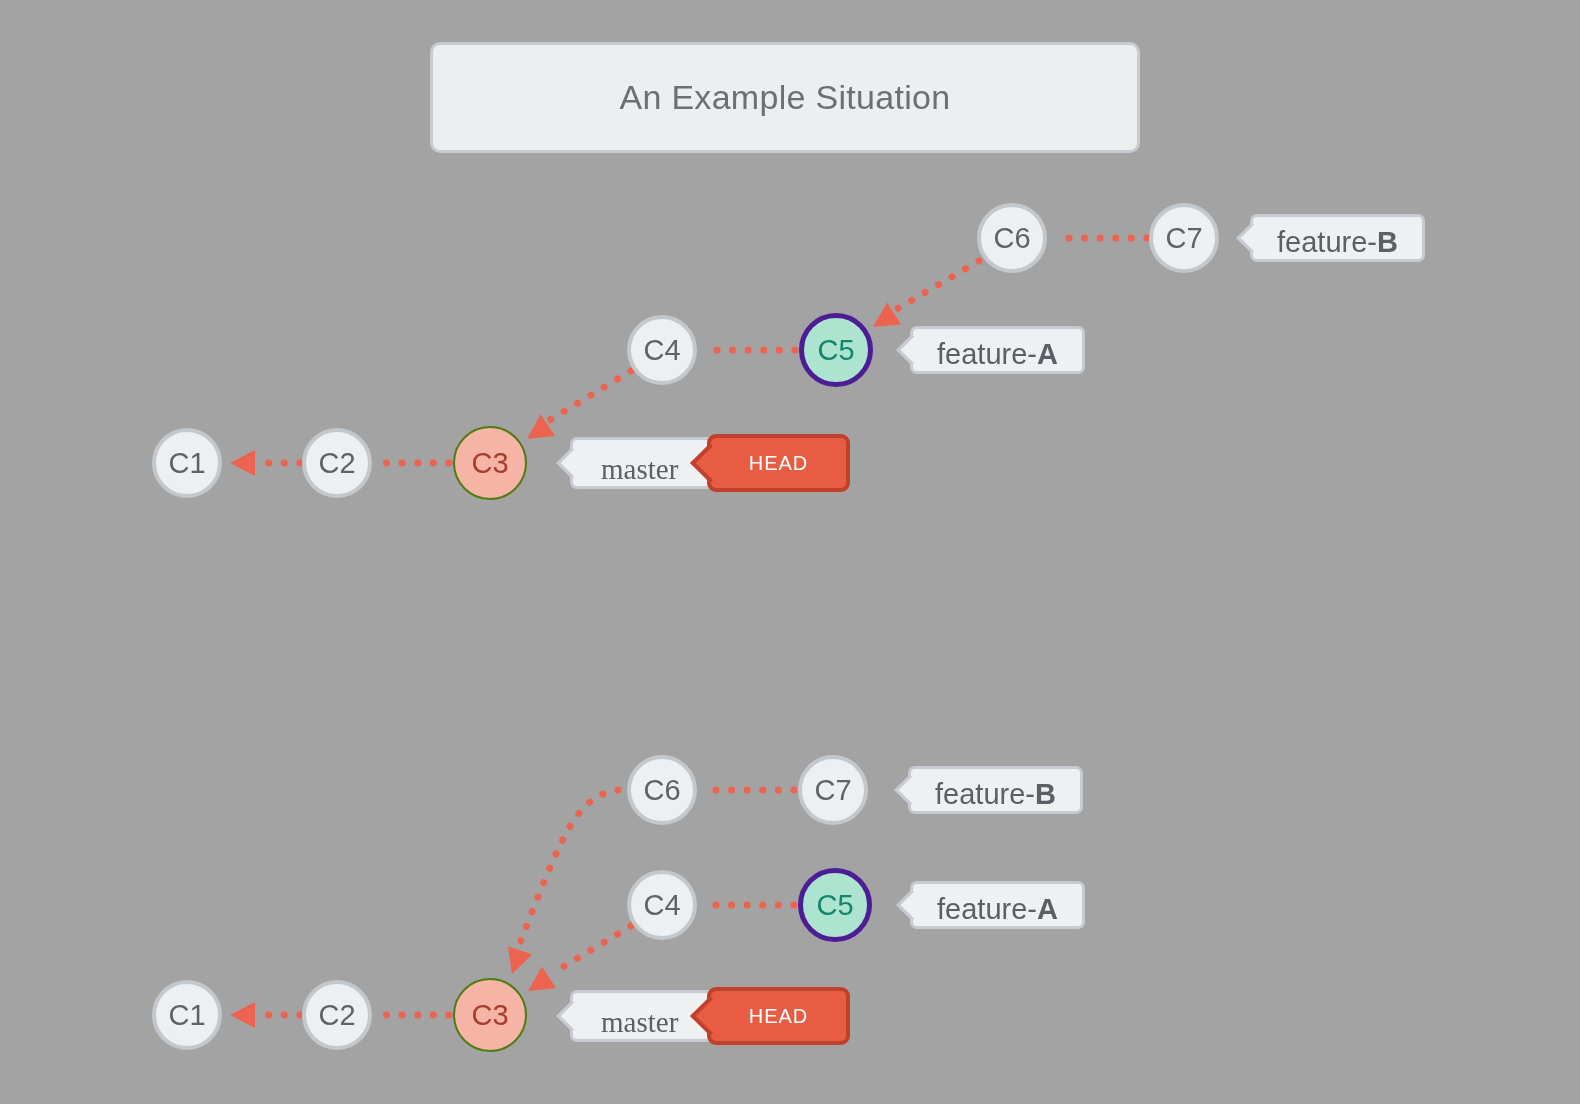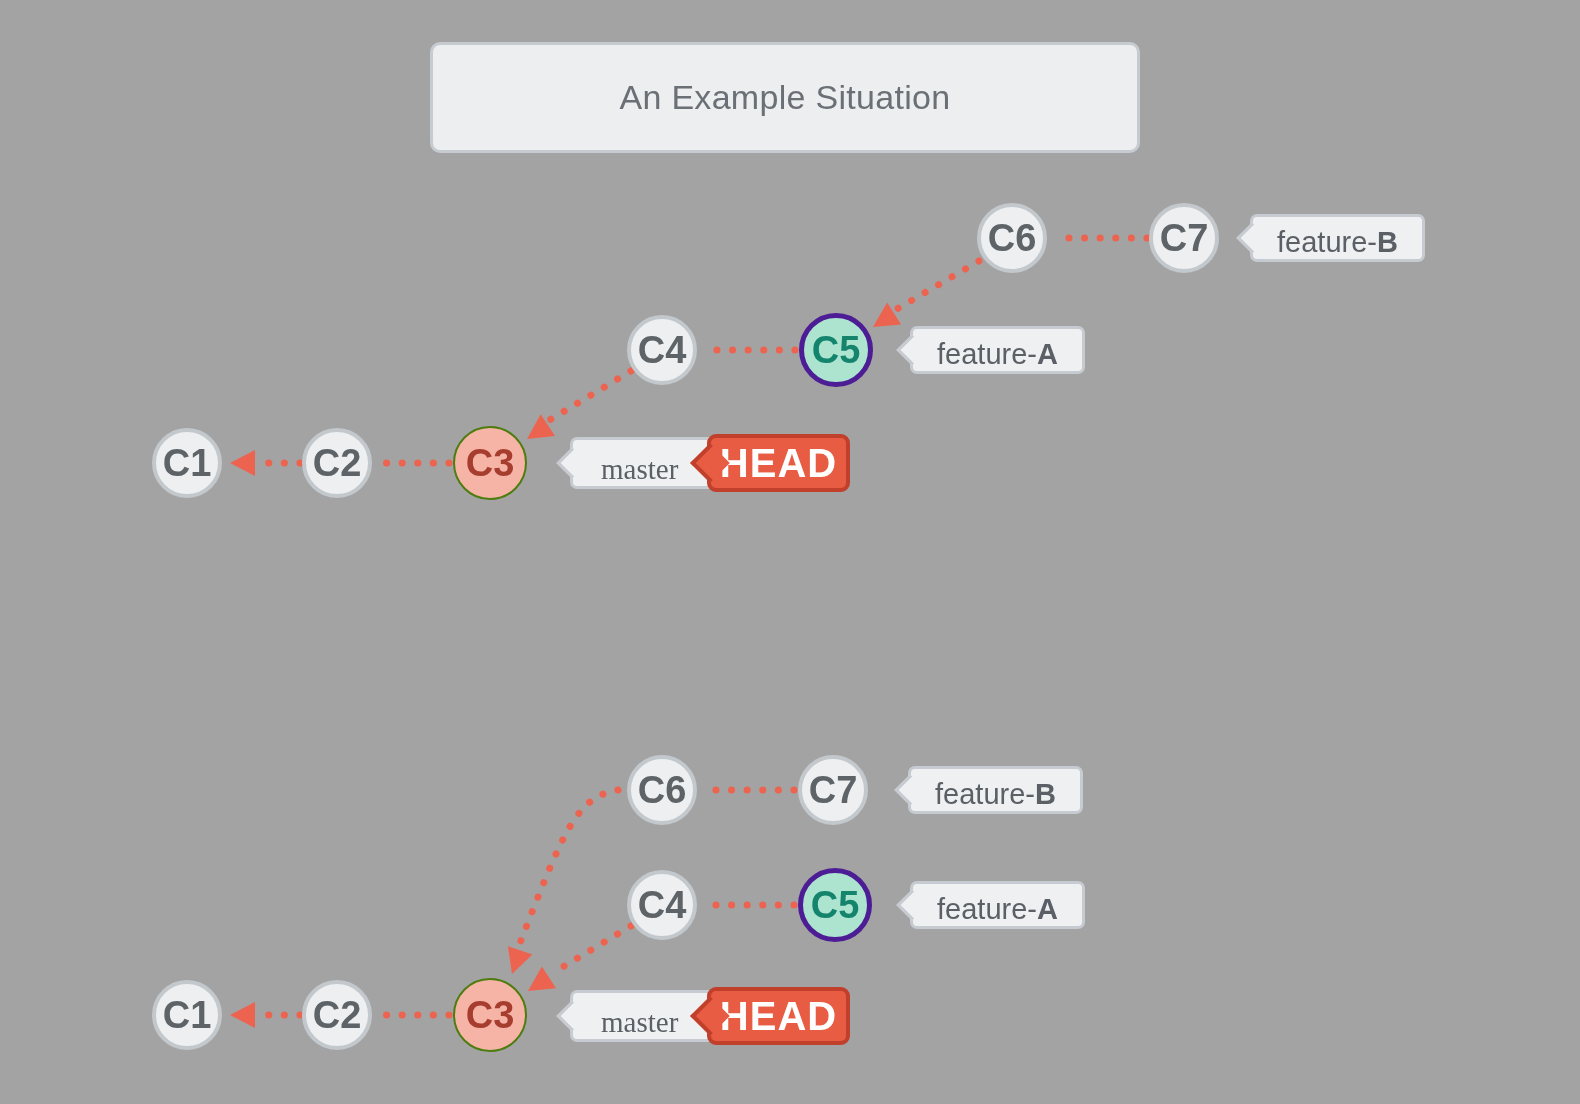--- a/index.html
+++ b/index.html
@@ -30,22 +30,22 @@
     letter-spacing: 0.3px;
   }
 
   .node {
     position: absolute;
     box-sizing: border-box;
     border-radius: 50%;
     display: flex;
     align-items: center;
     justify-content: center;
-    font-weight: bold;
-    font-size: 38px;
+    font-weight: normal;
+    font-size: 29px;
   }
   .node.gray {
     width: 70px; height: 70px;
     background: #edeff1;
     border: 4px solid #c3c8cd;
     color: #5d6367;
   }
   .node.red {
     width: 74px; height: 74px;
     background: #f5b4a6;
@@ -87,22 +87,22 @@
   .bubble.master { justify-content: flex-start; padding-left: 28px; z-index: 2; font-family: Liberation Serif, serif; }
   .head {
     position: absolute;
     box-sizing: border-box;
     background: #e75c43;
     border: 4px solid #c0402c;
     border-radius: 9px;
     display: flex;
     align-items: center;
     justify-content: center;
-    font-size: 40px;
-    font-weight: bold;
+    font-size: 20px;
+    font-weight: normal;
     color: #ffffff;
     letter-spacing: 1px;
     z-index: 3;
   }
   .head .notch {
     width: 24px;
     height: 24px;
     left: -15px;
     background: #e75c43;
     border-left: 4px solid #c0402c;

